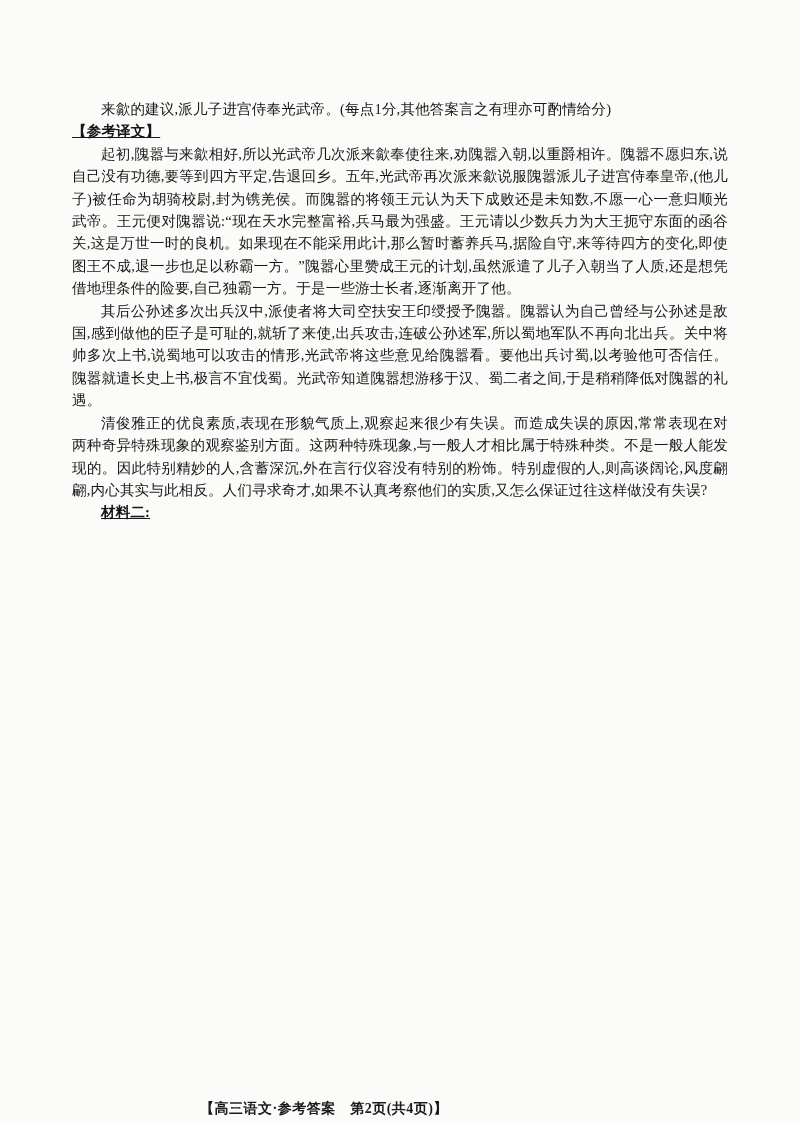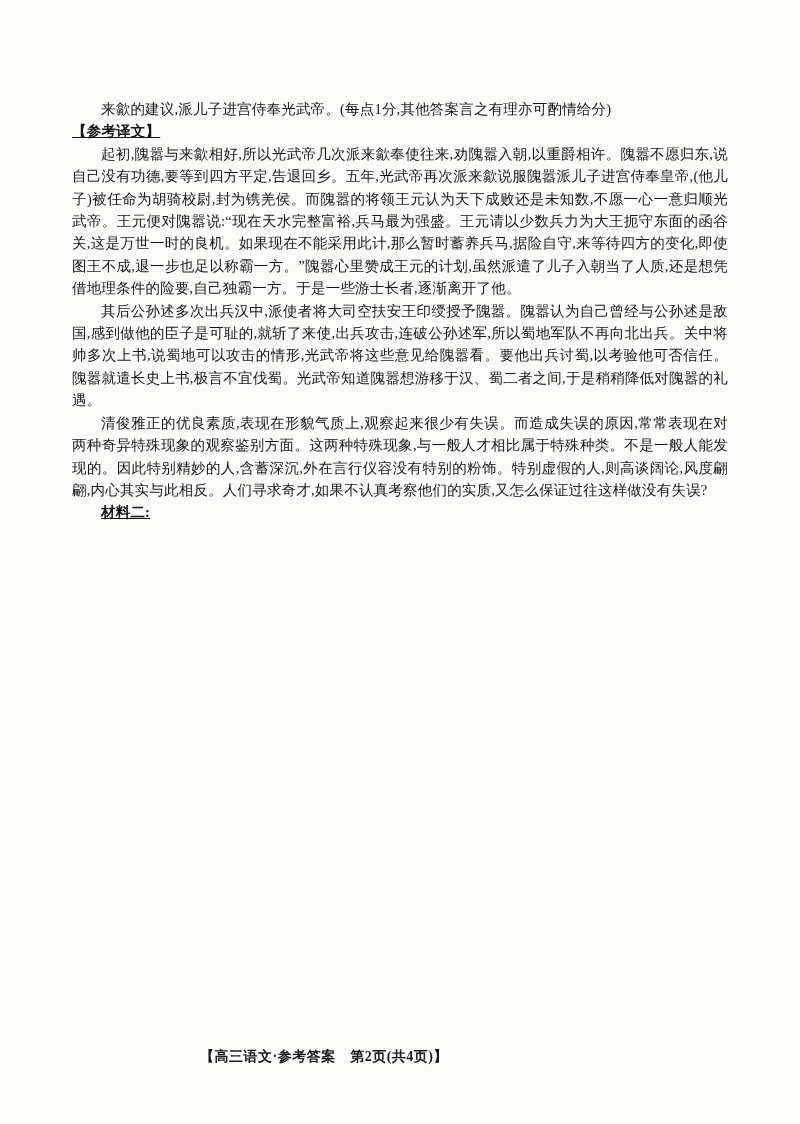--- a/index.html
+++ b/index.html
@@ -25,21 +25,21 @@
     line-height: 22.4px;
     text-align: justify;
     text-justify: inter-ideograph;
     letter-spacing: 0.2px;
     word-break: break-all;
   }
   .indent { text-indent: 2em; }
   .bold { font-weight: bold; text-decoration: underline; }
   .footer {
     position: absolute;
-    top: 1048px;
+    top: 1100px;
     left: 0;
     width: 648px;
     text-align: center;
     font-size: 14px;
     font-weight: bold;
     letter-spacing: 0.5px;
     color: #1a1a1a;
   }
 </style>
 </head>

